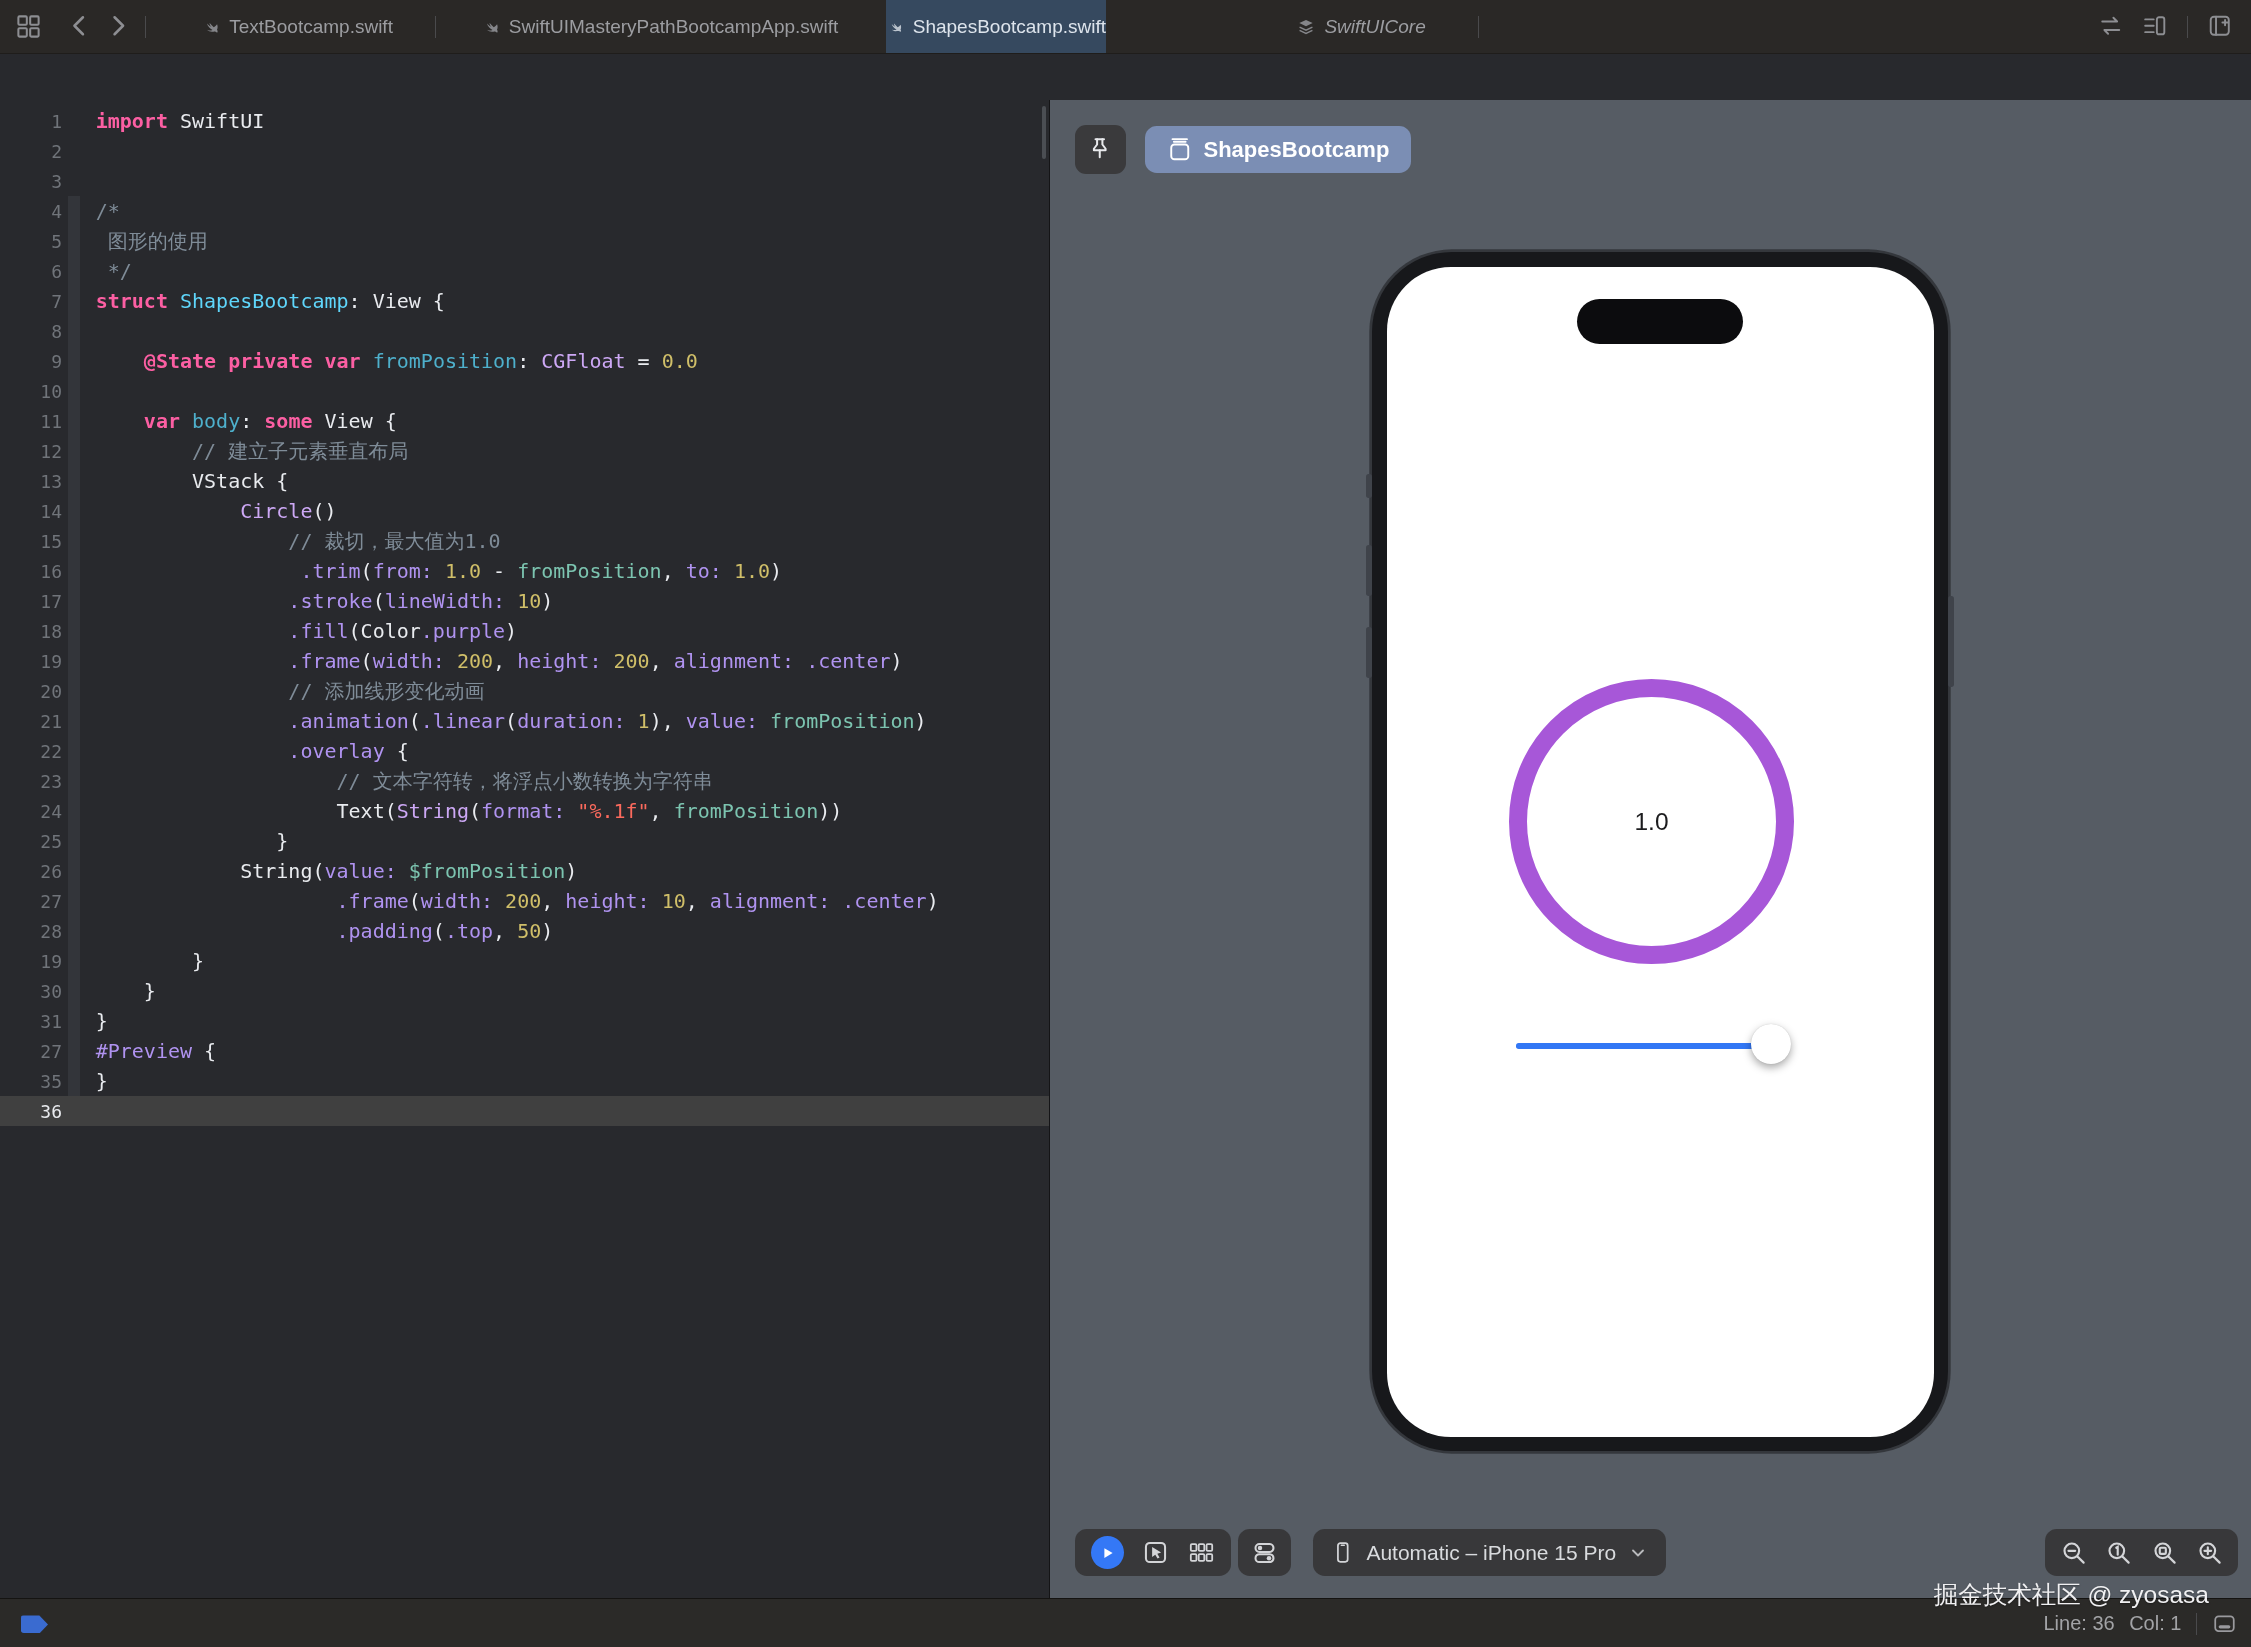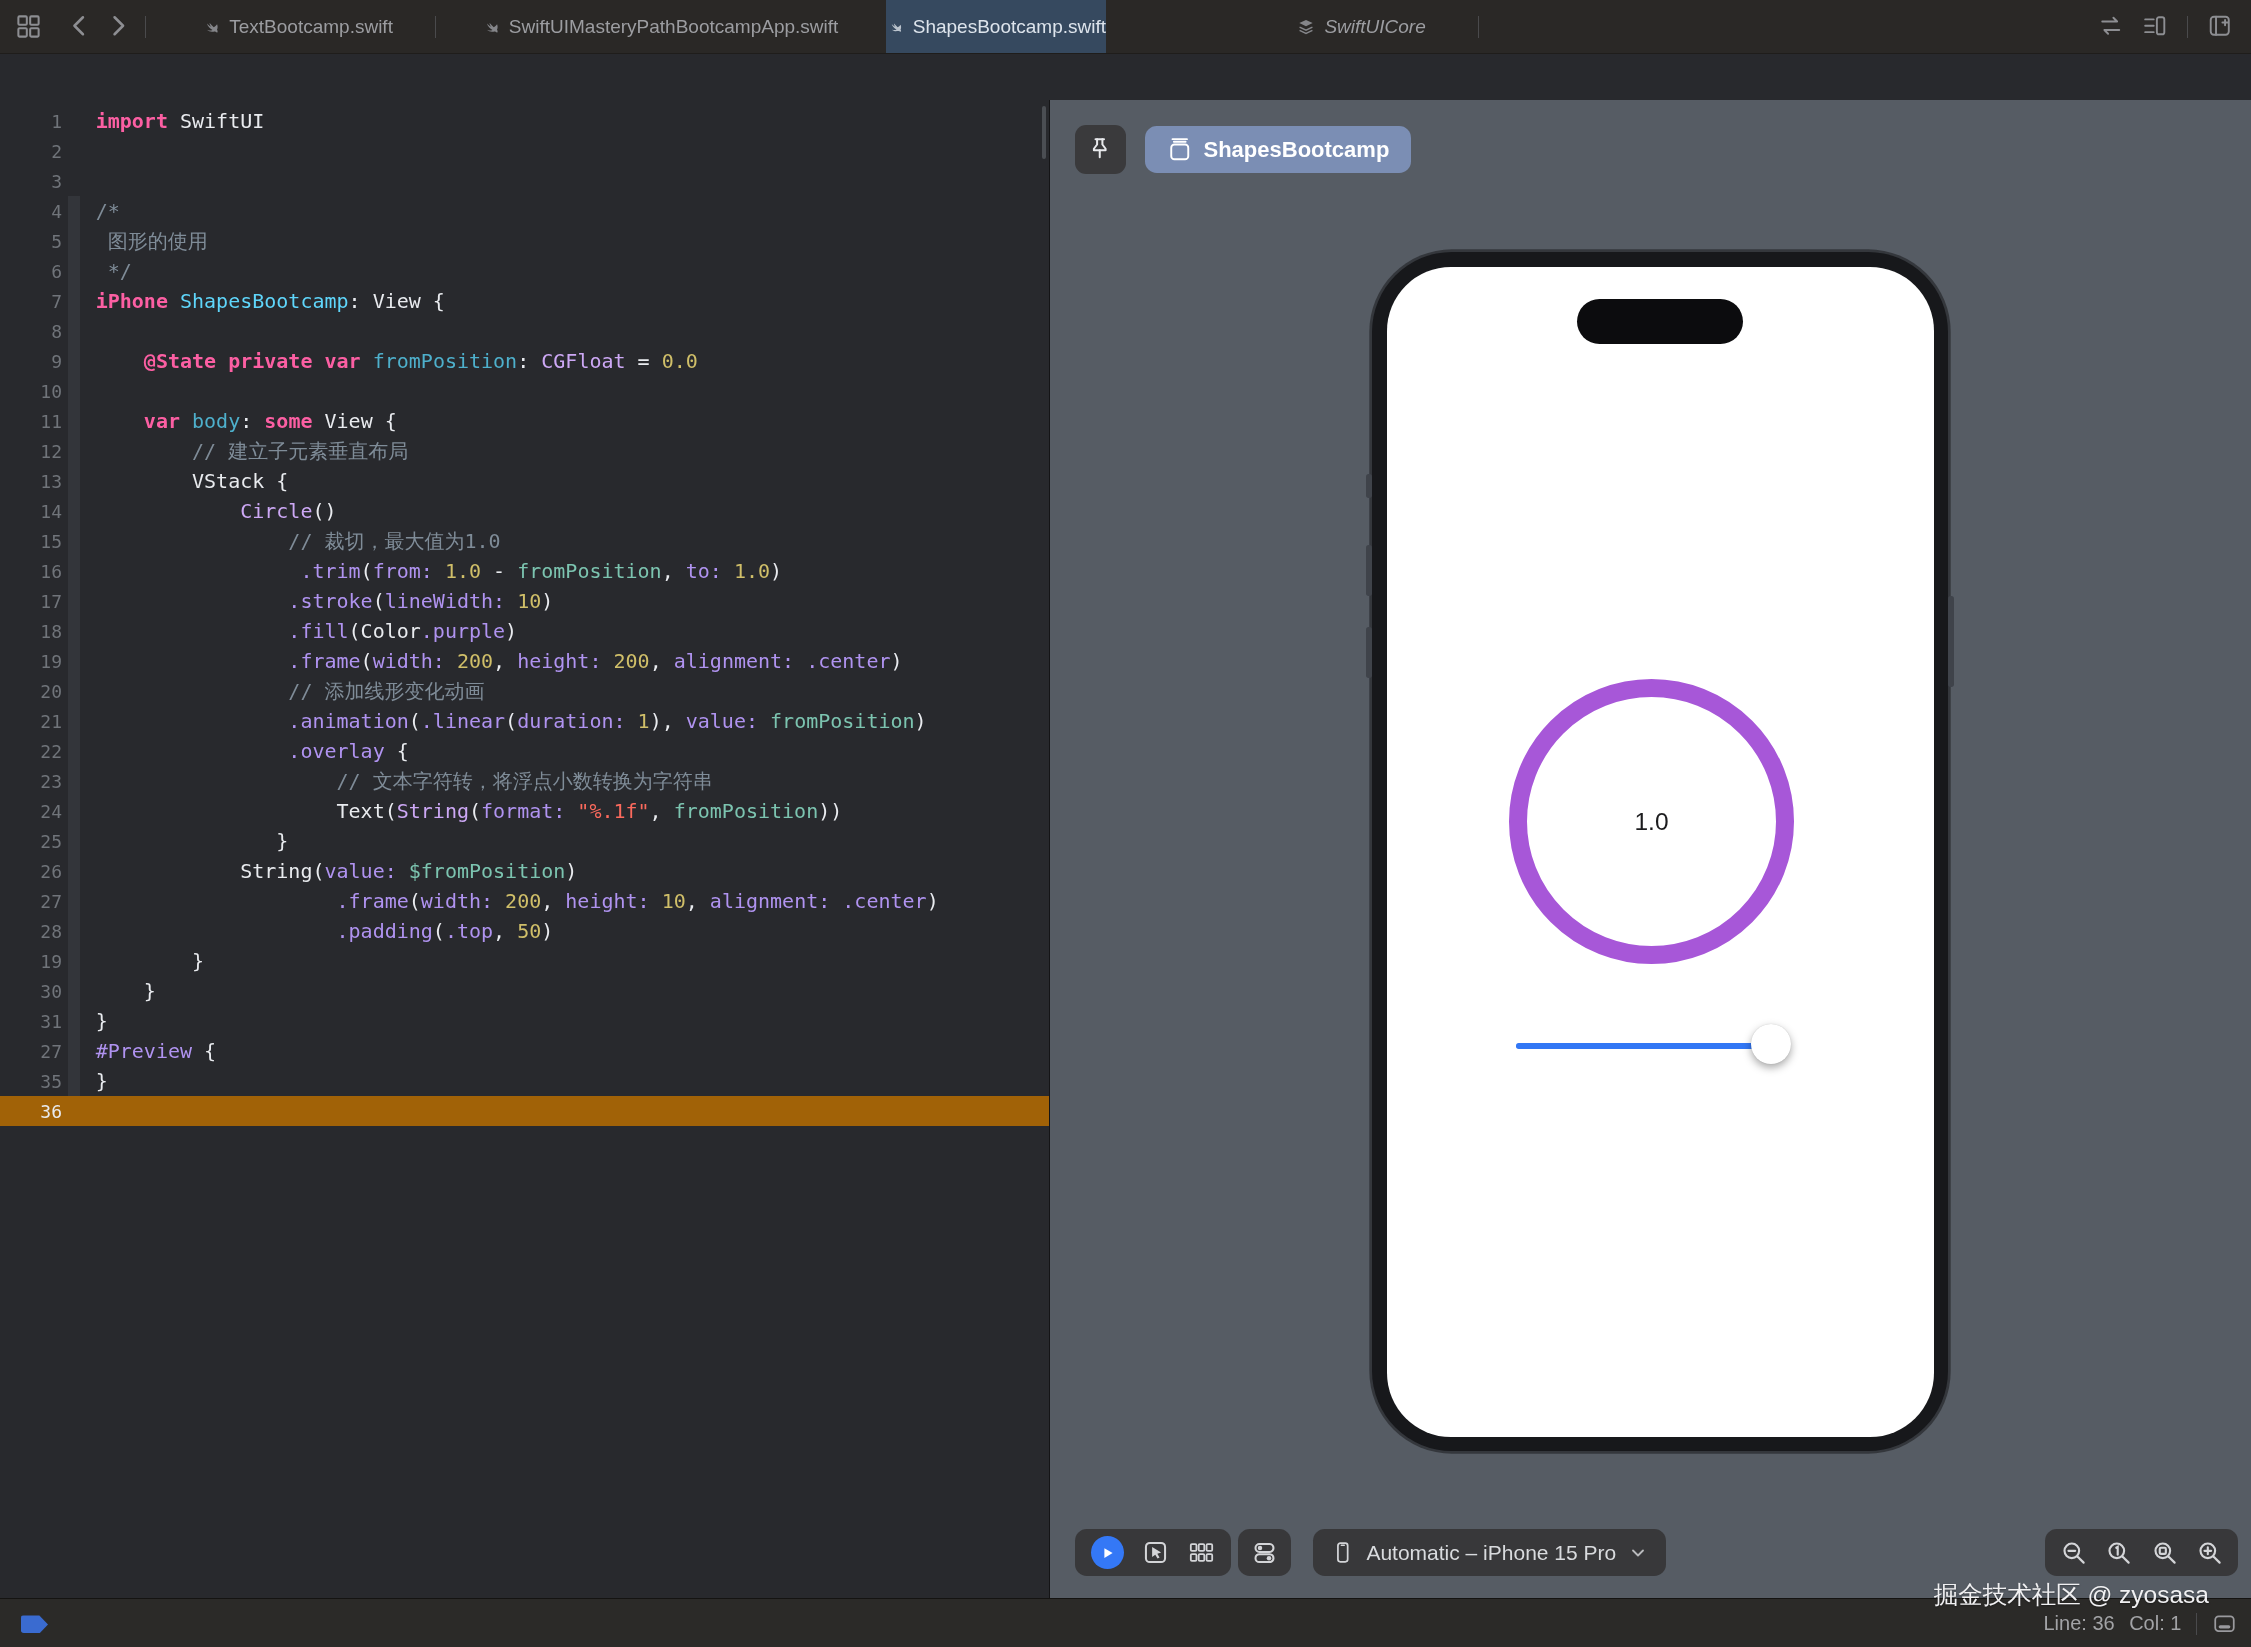--- a/index.html
+++ b/index.html
@@ -25,21 +25,21 @@
   #jumpbar{left:0;top:53px;width:2251px;height:47px;background:#312f2b;border-bottom:0.9px solid #1c1a18;
            display:flex;align-items:center;padding-left:14.5px;box-sizing:border-box;}
   .jb-item{display:flex;align-items:center;gap:8.2px;font-size:18px;color:#a7a8ab;white-space:nowrap;}
   .jb-item.last{color:#d6d7da;}
   .jb-chev{color:#85868a;font-size:18px;margin:0 9px;}
 
   
   #editor{left:0;top:100px;width:1049px;height:1498px;background:#28292d;overflow:hidden;}
   #codewrap{position:absolute;left:0;top:6.4px;width:100%;}
   .row{display:flex;align-items:center;height:30px;}
-  .row.active{background:#a16207;}
+  .row.active{background:#404040;}
   .ln{width:62px;text-align:right;font-family:"DejaVu Sans Mono",monospace;font-size:18px;color:#70747a;flex:none;}
   .row.active .ln{color:#e9ebef;}
   .ribbon{width:11.8px;height:100%;margin-left:6.4px;flex:none;}
   .ribbon.on{background:#33353a;}
   .codetext{margin-left:15.5px;font-family:"DejaVu Sans Mono",monospace;font-size:20px;white-space:pre;color:#e9ebef;}
   .tok-k{color:#fc5fa3;font-weight:bold;}
   .tok-c{color:#7f8c98;}
   .tok-n{color:#d0bf69;}
   .tok-s{color:#fc6a5d;}
   .tok-t{color:#5fd6fb;}
@@ -333,21 +333,21 @@
         <div class="codetext"><span class="tok-c"> 图形的使用</span></div>
       </div>
       <div class="row">
         <div class="ln">6</div>
         <div class="ribbon on"></div>
         <div class="codetext"><span class="tok-c"> */</span></div>
       </div>
       <div class="row">
         <div class="ln">7</div>
         <div class="ribbon on"></div>
-        <div class="codetext"><span class="tok-k">iPhone</span><span class="tok-w"> </span><span class="tok-t">ShapesBootcamp</span><span class="tok-w">: View {</span></div>
+        <div class="codetext"><span class="tok-k">struct</span><span class="tok-w"> </span><span class="tok-t">ShapesBootcamp</span><span class="tok-w">: View {</span></div>
       </div>
       <div class="row">
         <div class="ln">8</div>
         <div class="ribbon on"></div>
         <div class="codetext"></div>
       </div>
       <div class="row">
         <div class="ln">9</div>
         <div class="ribbon on"></div>
         <div class="codetext"><span class="tok-w">    </span><span class="tok-k">@State</span><span class="tok-w"> </span><span class="tok-k">private</span><span class="tok-w"> </span><span class="tok-k">var</span><span class="tok-w"> </span><span class="tok-v">fromPosition</span><span class="tok-w">: </span><span class="tok-o">CGFloat</span><span class="tok-w"> = </span><span class="tok-n">0.0</span></div>

